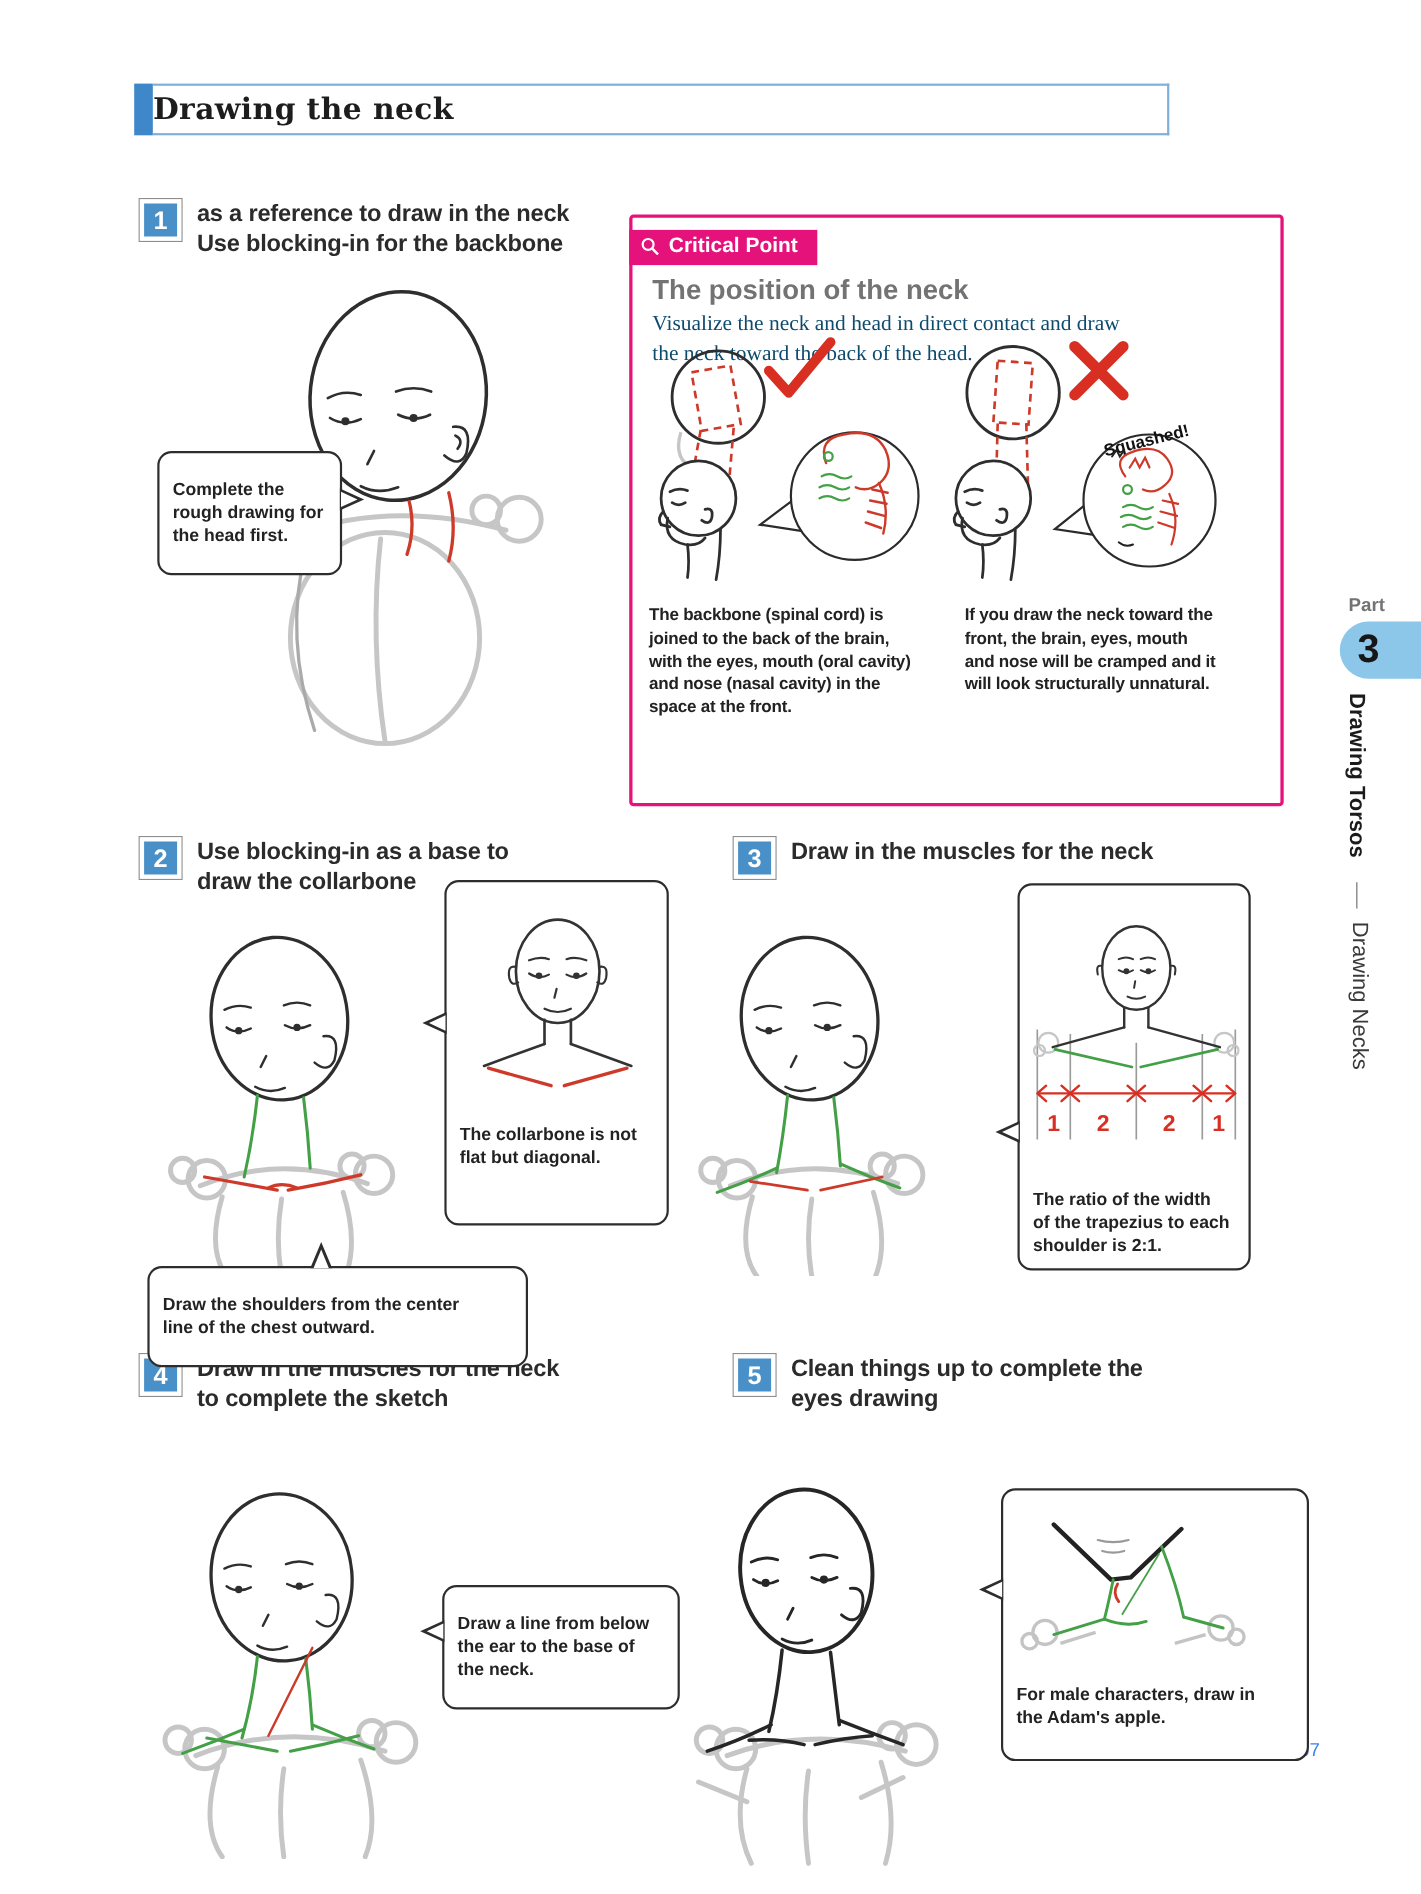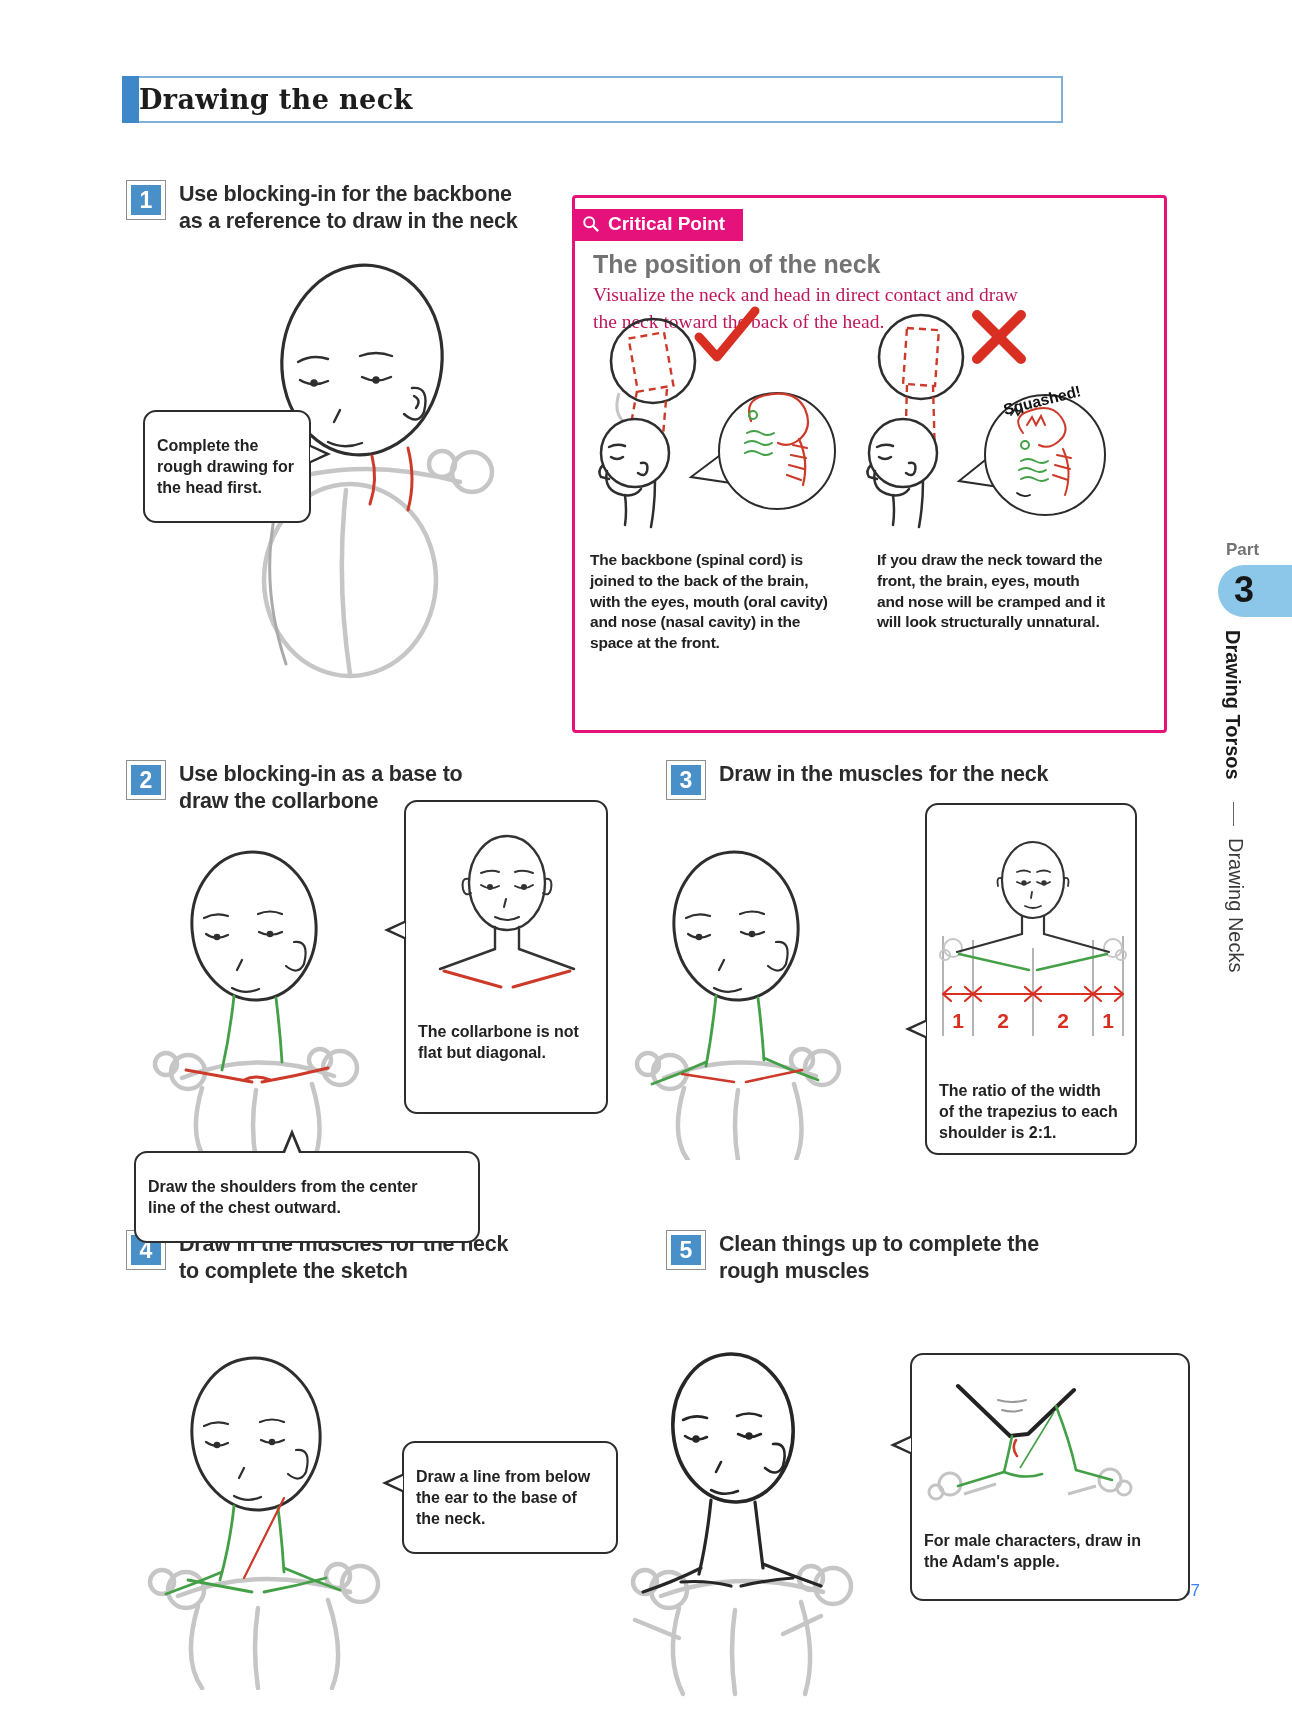--- a/index.html
+++ b/index.html
@@ -17,21 +17,21 @@
 .step-head{display:flex;gap:13px;align-items:flex-start}
 .stepnum{width:40px;height:40px;border:1px solid #8e8e8e;background:#fff;padding:4px;flex:none}
 .stepnum>div{width:100%;height:100%;background:#4a90c8;color:#fff;font-size:23px;font-weight:700;display:flex;align-items:center;justify-content:center}
 .step-title{font-size:21.5px;font-weight:700;line-height:1.26;color:#2b2b2b;padding-top:1px;letter-spacing:-.2px}
 .ln{white-space:nowrap}
 
 
 .critical{left:572px;top:195px;width:595px;height:538px;border:3px solid #e6127c;border-radius:4px;background:#fff}
 .cp-badge{position:absolute;left:-3px;top:11px;background:#e6127c;color:#fff;font-size:19px;font-weight:700;padding:4px 18px 6px 10px;display:flex;align-items:center;gap:8px}
 .cp-heading{position:absolute;left:18px;top:52px;font-size:25px;font-weight:700;color:#737373}
-.cp-intro{position:absolute;left:18px;top:84px;font-family:"Liberation Serif",serif;font-size:19.5px;line-height:1.38;color:#be185d}
+.cp-intro{position:absolute;left:18px;top:84px;font-family:"Liberation Serif",serif;font-size:19.5px;line-height:1.38;color:#0c4a6e}
 .cp-caption{position:absolute;font-size:15.5px;font-weight:700;line-height:1.34;letter-spacing:-.2px;color:#222}
 
 
 .bubble{position:absolute;background:#fff;border:2.5px solid #2d2d2d;border-radius:13px;padding:23px 12px;font-size:16px;font-weight:700;line-height:1.32;color:#222;z-index:5}
 .tail{position:absolute;width:0;height:0;border-style:solid}
 .tail-right{right:-22px;border-width:10px 0 10px 22px;border-color:transparent transparent transparent #2d2d2d}
 .tail-right::after{content:"";position:absolute;right:6px;top:-7px;border-style:solid;border-width:7px 0 7px 15px;border-color:transparent transparent transparent #fff}
 .tail-left{left:-22px;border-width:10px 22px 10px 0;border-color:transparent #2d2d2d transparent transparent}
 .tail-left::after{content:"";position:absolute;left:6px;top:-7px;border-style:solid;border-width:7px 15px 7px 0;border-color:transparent #fff transparent transparent}
 .tail-up{top:-24px;border-width:0 10px 24px 10px;border-color:transparent transparent #2d2d2d transparent}
@@ -58,22 +58,22 @@
   <div class="title-box">
     <h1 class="page-title">Drawing the neck</h1>
   </div>
 </header>
 
 <section class="abs step-head" style="left:126px;top:180px">
   <div class="stepnum">
       <div>1</div>
     </div>
   <h2 class="step-title">
+    <div class="ln">as a reference to draw in the neck</div>
     <div class="ln">Use blocking-in for the backbone</div>
-    <div class="ln">as a reference to draw in the neck</div>
   </h2>
 </section>
 
 <svg class="abs" style="left:150px;top:250px" width="380" height="440" viewBox="0 0 380 440">
   <g stroke="#c6c6c6" stroke-width="4.5" fill="none" stroke-linecap="round">
     <circle cx="100" cy="220" r="13"></circle>
       <circle cx="130" cy="228" r="20"></circle>
     <circle cx="292" cy="214" r="13"></circle>
       <circle cx="322" cy="222" r="20"></circle>
     <path d="M118 236 Q 205 204 310 232"></path>
@@ -423,21 +423,21 @@
     <div class="ln">to complete the sketch</div>
   </h2>
 </section>
 
 <section class="abs step-head" style="left:666px;top:1230px">
   <div class="stepnum">
       <div>5</div>
     </div>
   <h2 class="step-title">
     <div class="ln">Clean things up to complete the</div>
-    <div class="ln">rough muscles</div>
+    <div class="ln">eyes drawing</div>
   </h2>
 </section>
 
 <svg class="abs" style="left:132px;top:1330px" width="260" height="360" viewBox="0 0 260 360">
   <g stroke="#c6c6c6" stroke-width="4.5" fill="none" stroke-linecap="round">
     <circle cx="30" cy="252" r="12"></circle>
       <circle cx="54" cy="260" r="18"></circle>
     <circle cx="206" cy="246" r="12"></circle>
       <circle cx="228" cy="254" r="18"></circle>
     <path d="M46 266 Q 128 234 218 262"></path>

